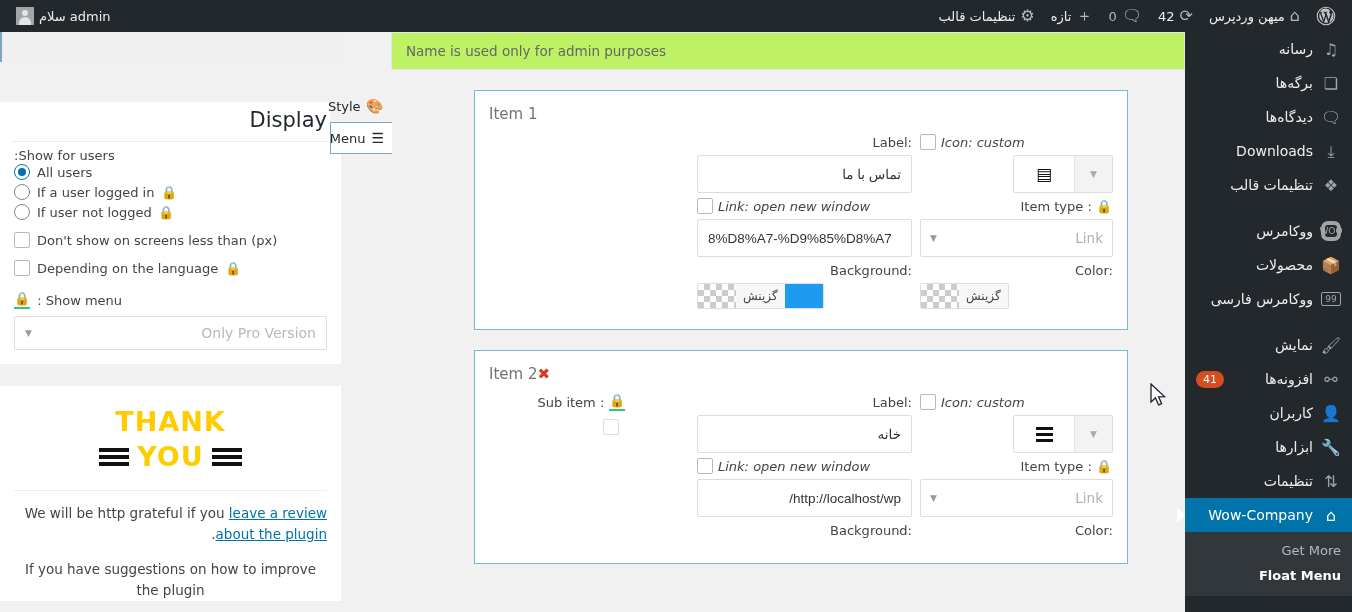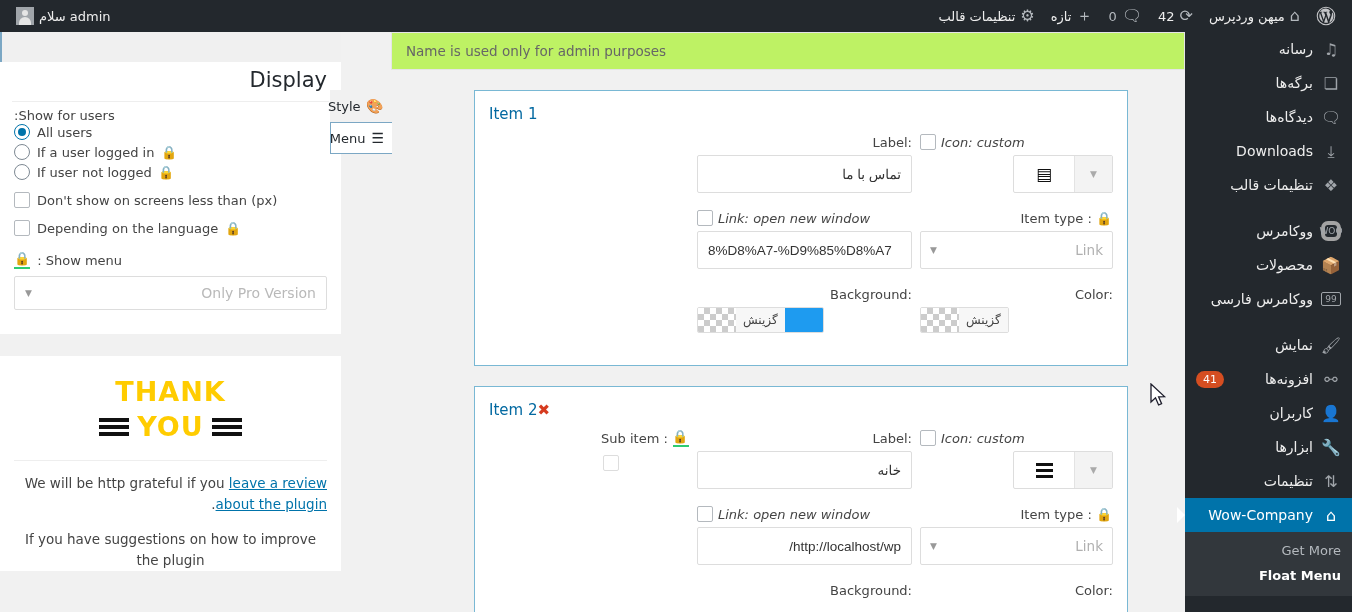--- a/index.html
+++ b/index.html
@@ -89,21 +89,21 @@
   }
   .btn-primary {
     background: #0085ba; border: 1px solid #006799; color: #fff;
     border-radius: 3px; padding: 6px 16px; font-size: 14px; cursor: pointer;
     box-shadow: 0 1px 0 #006799;
   }
   .link-delete { color: #a00; text-decoration: underline; font-size: 13px; cursor: pointer; }
   .gray-strip { height: 30px; background: #f0f0f0; border-right: 0; position: relative; }
   .gray-strip::after{content:"";position:absolute;left:0;top:0;bottom:0;width:2px;background:#7ba7c4;}
 
-  .display-box { background:#fff; padding-bottom: 24px; }
+  .display-box { background:#fff; padding-bottom: 14px; margin-top: 40px; }
   .opt-row {
     display: flex; align-items: center; justify-content: flex-start;
     gap: 7px; padding: 2px 14px; height: 20px; font-size: 13px; color: #444;
   }
   .radio-ui {
     width: 16px; height: 16px; border-radius: 50%; border: 1px solid #7e8993;
     background: #fff; display: inline-block; position: relative; flex-shrink: 0;
   }
   .radio-ui.on { border-color: #0073aa; }
   .radio-ui.on::after {
@@ -162,31 +162,31 @@
     width: 794px; margin-right: 0px;
   }
   .item-card {
     margin: 0 57px 0 0; width: 654px; background: #fff;
     border: 1px solid #79b8d4; position: relative;
   }
   .card-head {
     display: flex; align-items: center; justify-content: flex-start;
     padding: 14px 14px 6px 14px; direction: rtl;
   }
-  .card-title { color: #0369a1; font-size: 15px; position: relative; }
+  .card-title { color: #737373; font-size: 15px; position: relative; }
   .close-x {
     color: #d63b1f; font-weight: 700; font-size: 15px; margin-right: -10px;
     cursor: pointer; position: relative; z-index: 2;
   }
   .grid {
     display: grid; grid-template-columns: 193px 215px 215px;
     column-gap: 8px; padding: 4px 14px 16px 14px; direction: rtl;
     justify-content: start;
   }
-  .field { margin-bottom: 16px; }
+  .field { margin-bottom: 4px; }
   .field-label {
     font-size: 13px; color: #444; text-align: left; direction: ltr;
     margin-bottom: 4px; height: 18px; display: flex; align-items: center;
     justify-content: flex-end; gap: 5px;
   }
   .field-label.has-check { justify-content: flex-start; font-style: italic; }
   .txt-input {
     width: 100%; height: 38px; border: 1px solid #ddd; background: #fff;
     padding: 0 10px; font-size: 13.5px; color: #333; direction: rtl;
     text-align: right; border-radius: 2px; outline: none;
@@ -548,21 +548,21 @@
         </div>
 
         <div class="field">
           <div class="field-label">
             <span>Label:</span>
           </div>
           <input class="txt-input" value="خانه" style="">
         </div>
 
         <div class="field">
-          <div class="field-label" style="justify-content:flex-end;">
+          <div class="field-label" style="justify-content:center;">
             <span>Sub item :</span>
             <span class="lock-u">🔒</span>
           </div>
           <div style="display:flex;justify-content:flex-start;padding-top:4px;padding-right:70px;">
             <span class="sub-check"></span>
           </div>
         </div>
 
         <div class="field">
           <div class="field-label">

